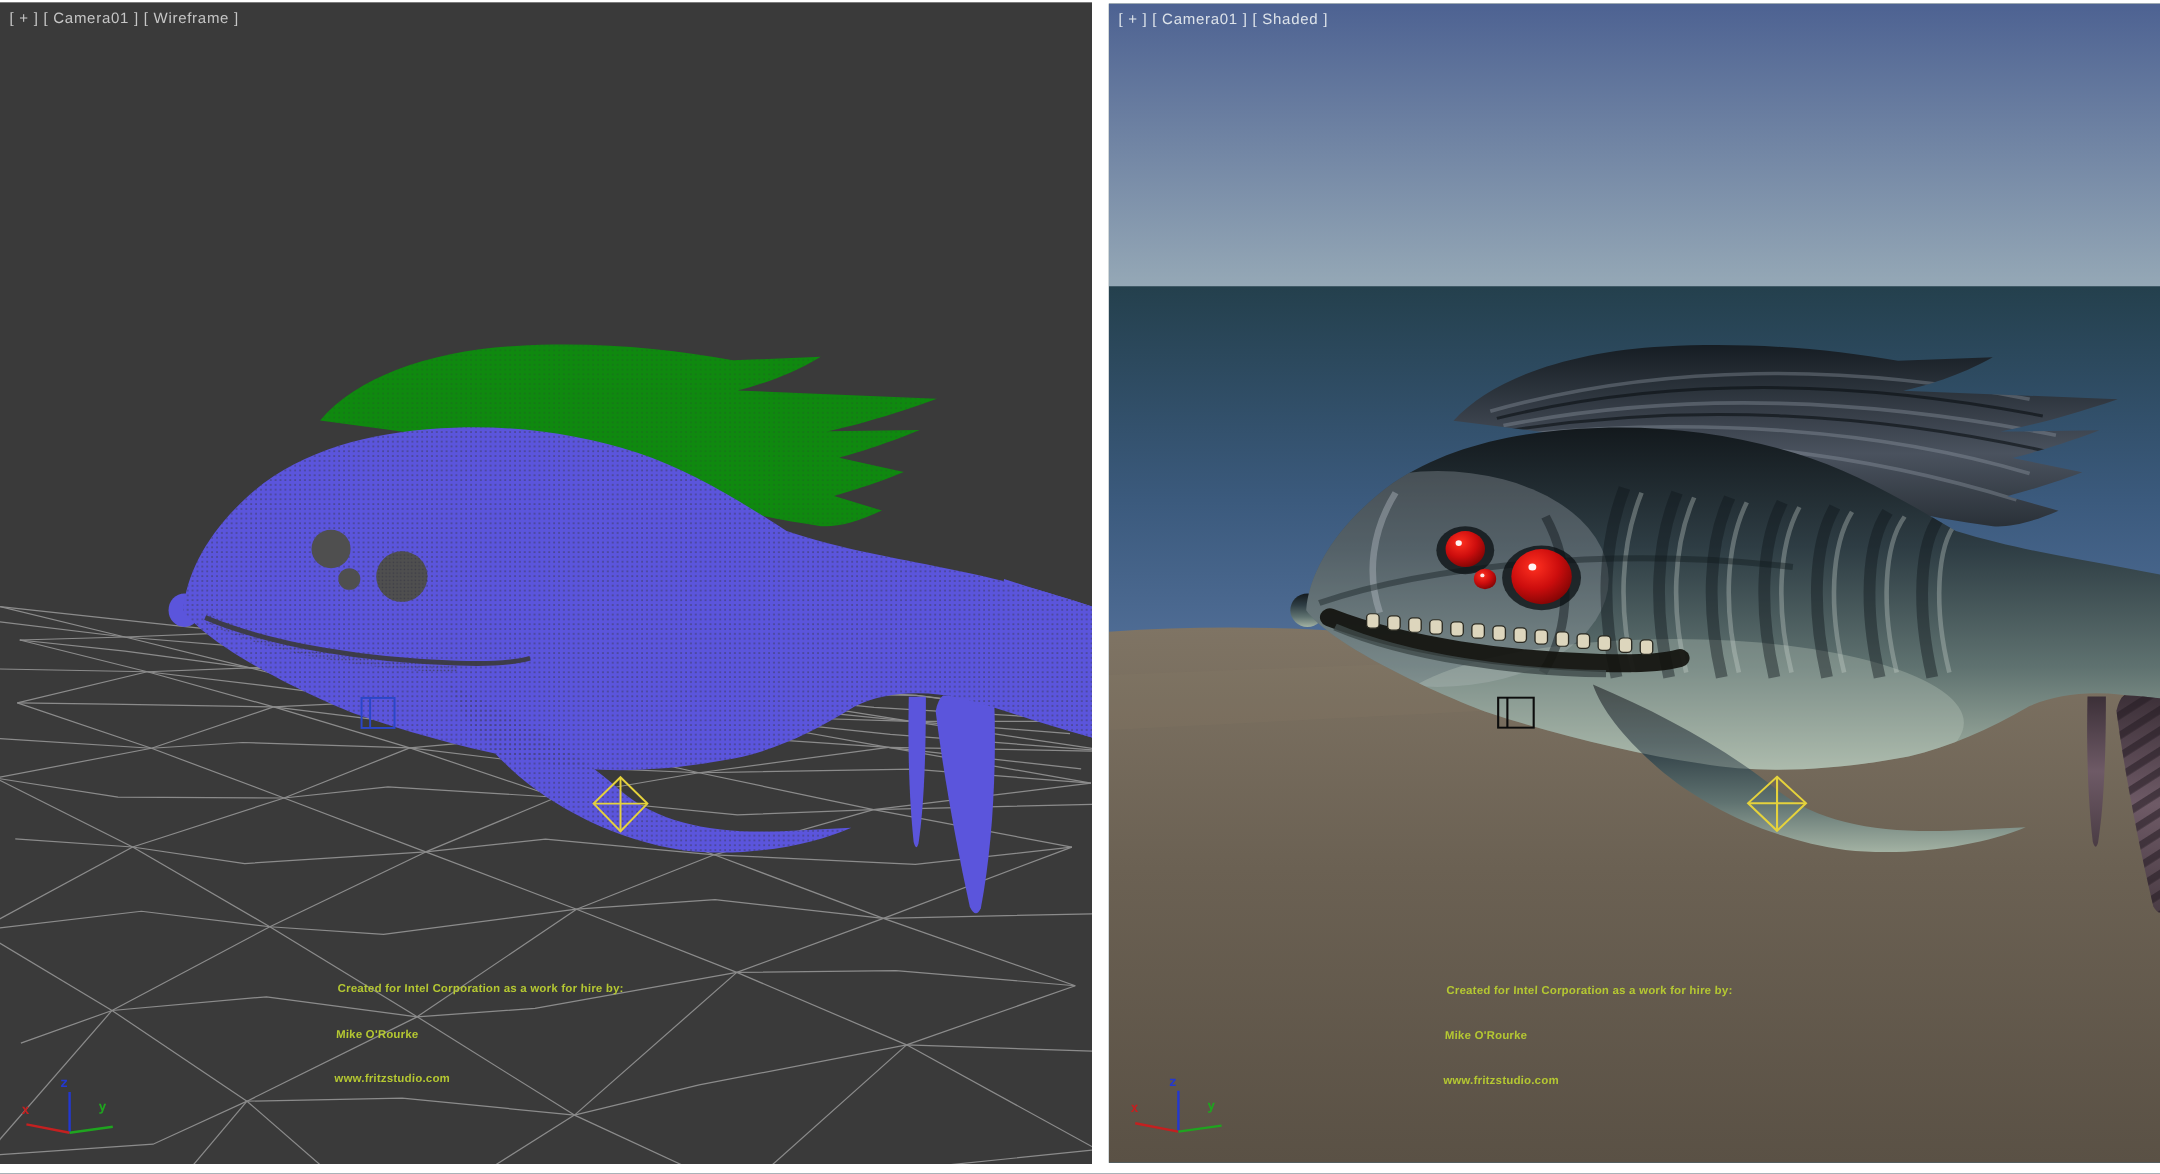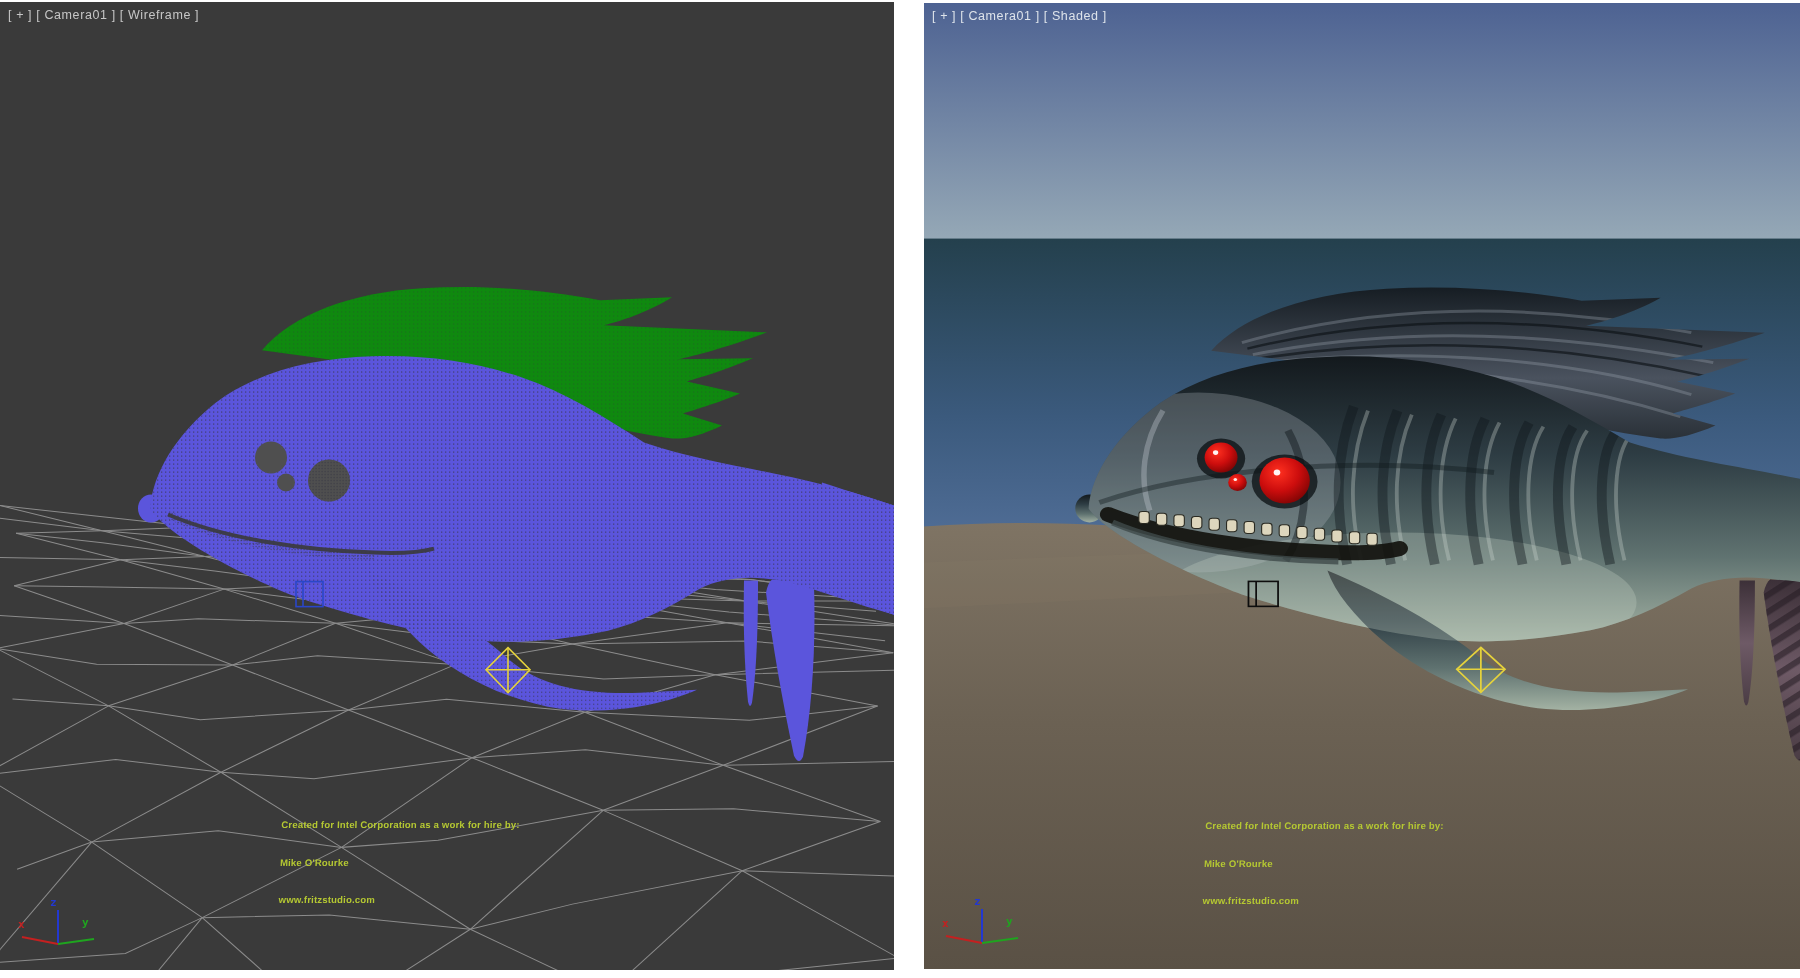--- a/index.html
+++ b/index.html
@@ -1,21 +1,21 @@
 <!DOCTYPE html>
 <html style="--wm: #b5c832; --label-left: #c6c6c6; --label-right: #dde3ea;"><head>
 <meta charset="utf-8">
 <style>
   html,body{margin:0;padding:0;}
   body{
     width:1800px;height:978px;position:relative;background:#ffffff;overflow:hidden;
     font-family:"Liberation Sans",sans-serif;
   }
   .viewport{position:absolute;overflow:hidden;}
-  #vp-left {left:0px;  top:2px; width:894px; height:968px; background:#3a3a3a;}
+  #vp-left {left:0px;  top:2px; width:894px; height:968px; background:#3a3a3a;padding-left:16px;}
   #vp-right{left:904px; top:3px; width:980px; height:966px; background:#24404d;margin-left:20px;}
   .vp-scene{position:absolute;left:0;top:0;width:100%;height:100%;}
   .vp-label{
     position:absolute;left:8px;top:6px;
     font-size:12.5px;letter-spacing:.6px;font-family:"Liberation Sans",sans-serif;
     cursor:default;user-select:none;z-index:5;
   }
   #vp-left  .vp-label{color:var(--label-left,#c6c6c6);}
   #vp-right .vp-label{color:var(--label-right,#dde3ea);}
   .watermark{

